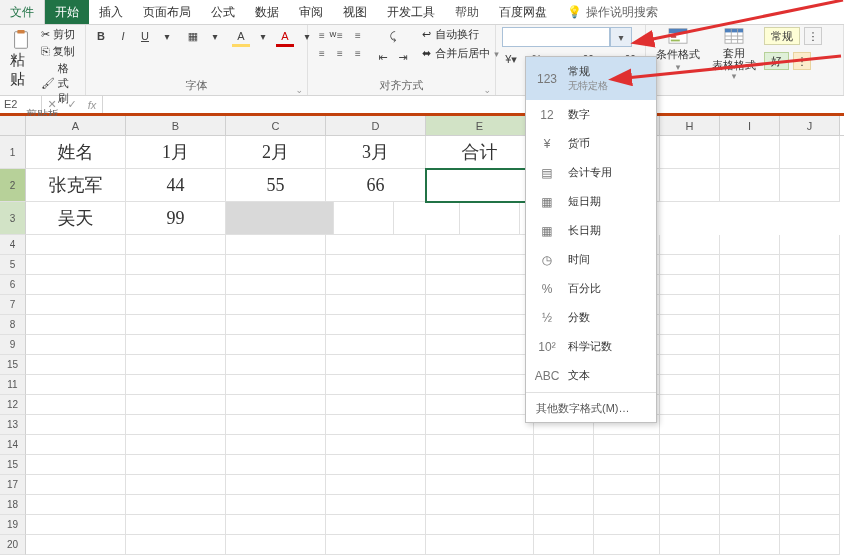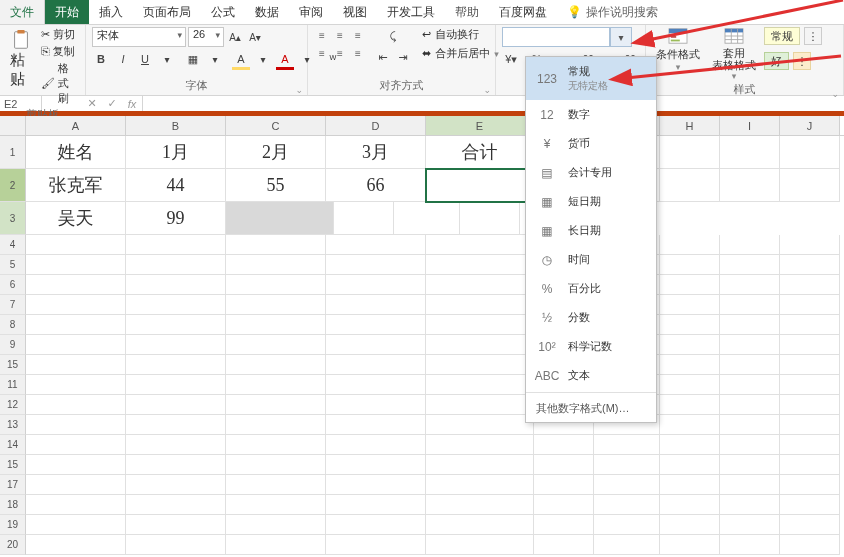--- a/index.html
+++ b/index.html
@@ -49,21 +49,21 @@
 .number-icons { display: flex; gap: 8px; margin-top: 3px; align-items: center; }
 
 .styles-col { display: flex; flex-direction: column; align-items: center; font-size: 11px; padding: 0 4px; }
 .styles-col .icon { width: 22px; height: 18px; margin-bottom: 2px; }
 
 .style-chips { display: flex; gap: 4px; }
 .chip { height: 18px; padding: 0 6px; border: 1px solid #d4d4aa; background: #fefed6; font-size: 11px; display: flex; align-items: center; }
 .chip.alt { background: #fceccc; border-color: #e8d4a0; }
 
 
-.formula-bar { display: flex; height: 20px; border-bottom: 5px solid #c2410c; align-items: stretch; gap: 40px; }
+.formula-bar { display: flex; height: 20px; border-bottom: 3px solid #c2410c; align-items: stretch; }
 .name-box { width: 42px; border-right: 1px solid #d5d5d5; padding: 2px 4px; font-size: 11px; color: #555; }
 .fb-btns { display: flex; border-right: 1px solid #d5d5d5; }
 .fb-btns span { width: 20px; display: flex; align-items: center; justify-content: center; color: #999; font-size: 11px; }
 .formula-input { flex: 1; }
 
 
 .sheet { position: relative; }
 .col-headers { display: flex; height: 20px; border-bottom: 1px solid #d0d0d0; }
 .corner { width: 26px; border-right: 1px solid #d0d0d0; background: #f0f0f0; }
 .ch { border-right: 1px solid #d0d0d0; background: #f0f0f0; text-align: center; font-size: 11px; color: #555; display: flex; align-items: center; justify-content: center; }
@@ -139,26 +139,20 @@
             <span>🖌</span>
             <span>格式刷</span>
           </div>
       </div>
     </div>
     <div class="group-label">剪贴板</div>
   </div>
 
   <div class="group" style="width:222px">
     <div style="flex:1">
-      <div class="font-row">
-        <div class="font-select w1">宋体</div>
-        <div class="font-select w2">26</div>
-        <span class="rbtn small">A▴</span>
-        <span class="rbtn small">A▾</span>
-      </div>
       <div class="btn-row">
         <span class="rbtn bold">B</span>
         <span class="rbtn italic">I</span>
         <span class="rbtn ul">U</span>
         <span class="rbtn small">▾</span>
         <span class="sep"></span>
         <span class="rbtn">▦</span>
         <span class="rbtn small">▾</span>
         <span class="sep"></span>
         <span class="rbtn" style="position:relative">A<span style="position:absolute;left:0;right:0;bottom:-2px;height:3px;background:#ffd966"></span></span>
@@ -252,21 +246,20 @@
         <div style="display:flex;gap:4px">
           <div class="chip">常规</div>
           <div class="chip alt" style="width:18px;justify-content:center;border-color:#ccc;background:#f4f4f4">⋮</div>
         </div>
         <div style="display:flex;gap:4px;margin-top:3px">
           <div class="chip" style="background:#dff0d8;border-color:#b7d199">好</div>
           <div class="chip alt" style="width:18px;justify-content:center;background:#fceccc">⋮</div>
         </div>
       </div>
     </div>
-    <div class="group-label">样式</div>
   </div>
 </div>
 
 <div class="formula-bar">
   <div class="name-box">E2</div>
   <div class="fb-btns">
     <span>✕</span>
     <span>✓</span>
     <span>
         <i>fx</i>

